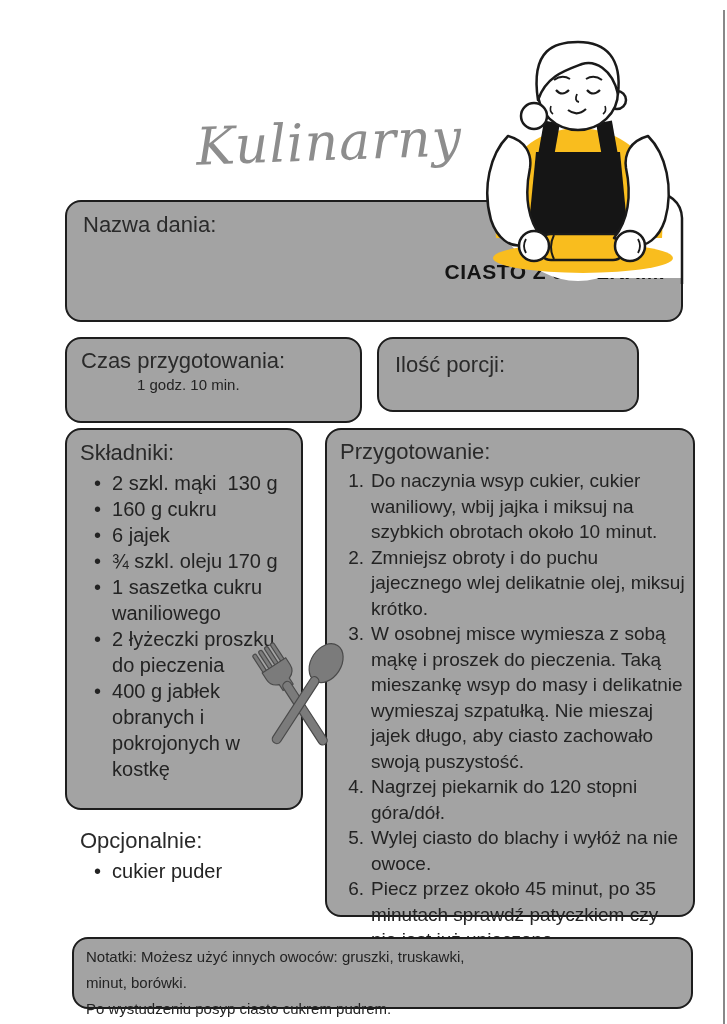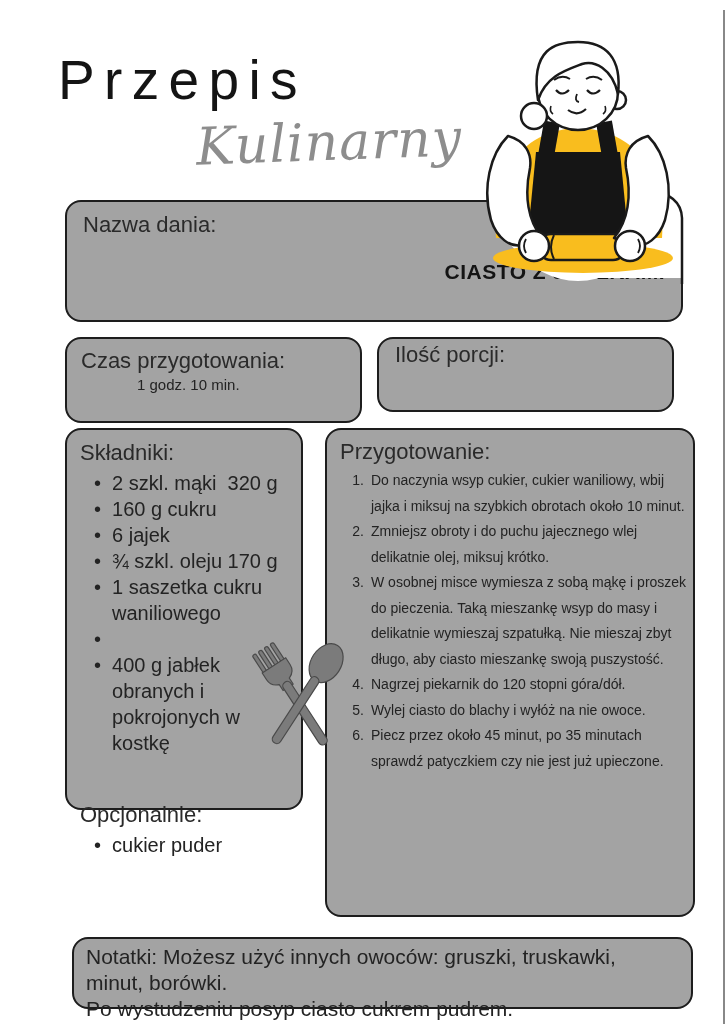--- a/index.html
+++ b/index.html
@@ -29,58 +29,57 @@
     box-sizing:border-box;
   }
   .label{font-size:22px;color:#2a2a2a;}
   .nazwa-box{left:65px;top:200px;width:618px;height:122px;padding:10px 16px;}
   .dish-value{
     text-align:right;margin-top:22px;
     font-size:21px;font-weight:bold;letter-spacing:0.5px;color:#141414;
   }
   .czas-box{left:65px;top:337px;width:297px;height:86px;padding:9px 14px;}
   .czas-value{font-size:15px;padding-left:56px;margin-top:2px;}
-  .ilosc-box{left:377px;top:337px;width:297px;height:75px;padding:3px 16px;}
+  .ilosc-box{left:377px;top:337px;width:262px;height:75px;padding:13px 16px;}
   .skladniki-box{left:65px;top:428px;width:238px;height:382px;padding:10px 0 0 13px;}
   .przyg-box{left:325px;top:428px;width:370px;height:489px;padding:9px 6px 0 13px;}
   .notes-box{left:72px;top:937px;width:621px;height:72px;padding:5px 12px;overflow:visible;}
 
   
   ul.ing{list-style:none;margin:4px 0 0 0;padding:0;}
   ul.ing li{display:flex;gap:11px;padding-left:14px;font-size:20px;line-height:26px;}
   ul.ing .dot{flex:0 0 auto;}
   ul.ing .itext{white-space:pre-wrap;max-width:178px;}
   .optional{margin-top:46px;}
 
   
   ol.steps{list-style:none;margin:3px 0 0 0;padding:0;counter-reset:step;}
   ol.steps li{
     counter-increment:step;position:relative;
-    padding-left:31px;font-size:14px;line-height:25.5px;
+    padding-left:31px;font-size:19px;line-height:25.5px;
   }
   ol.steps li::before{
     content:counter(step) ".";
     position:absolute;left:0;top:0;width:24px;text-align:right;
   }
   
-  .note-line{font-size:21px;line-height:26px;white-space:pre-wrap;}
+  .note-line{font-size:15px;line-height:26px;white-space:pre-wrap;}
 
   
   .grandma{position:absolute;left:478px;top:28px;z-index:5;}
   .cutlery{position:absolute;left:247px;top:622px;z-index:6;}
   .edge-line{position:absolute;left:723px;top:10px;width:2px;height:1014px;background:#888;}
 </style>
 </head>
 <body>
 
 <div class="page">
 
   <div class="edge-line"></div>
 
-  <h1 class="title">Przepis</h1>
   <div class="subtitle">Kulinarny</div>
 
   <div class="box nazwa-box">
     <div class="label">Nazwa dania:</div>
     <div class="dish-value">CIASTO Z JABŁKAMI</div>
   </div>
 
   <div class="box czas-box">
     <div class="label">Czas przygotowania:</div>
     <div class="czas-value">1 godz. 10 min.</div>
@@ -89,21 +88,21 @@
   <div class="box ilosc-box">
     <div class="label">Ilość porcji:</div>
   </div>
 
   <div class="box skladniki-box">
     <div class="label">Składniki:</div>
     <ul class="ing">
 
         <li>
           <span class="dot">•</span>
-          <span class="itext">2 szkl. mąki  320 g</span>
+          <span class="itext">2 szkl. mąki  130 g</span>
         </li>
 
         <li>
           <span class="dot">•</span>
           <span class="itext">160 g cukru</span>
         </li>
 
         <li>
           <span class="dot">•</span>
           <span class="itext">6 jajek</span>
@@ -114,20 +113,21 @@
           <span class="itext">¾ szkl. oleju 170 g</span>
         </li>
 
         <li>
           <span class="dot">•</span>
           <span class="itext">1 saszetka cukru waniliowego</span>
         </li>
 
         <li>
           <span class="dot">•</span>
+          <span class="itext">2 łyżeczki proszku do pieczenia</span>
         </li>
 
         <li>
           <span class="dot">•</span>
           <span class="itext">400 g jabłek obranych i pokrojonych w kostkę</span>
         </li>
       </ul>
     <div class="label optional">Opcjonalnie:</div>
     <ul class="ing">
 
@@ -144,21 +144,21 @@
 
         <li>
           <span class="stext">Do naczynia wsyp cukier, cukier waniliowy, wbij jajka i miksuj na szybkich obrotach około 10 minut.</span>
         </li>
 
         <li>
           <span class="stext">Zmniejsz obroty i do puchu jajecznego wlej delikatnie olej, miksuj krótko.</span>
         </li>
 
         <li>
-          <span class="stext">W osobnej misce wymiesza z sobą mąkę i proszek do pieczenia. Taką mieszankę wsyp do masy i delikatnie wymieszaj szpatułką. Nie mieszaj zbyt długo, aby ciasto mieszankę swoją puszystość.</span>
+          <span class="stext">W osobnej misce wymiesza z sobą mąkę i proszek do pieczenia. Taką mieszankę wsyp do masy i delikatnie wymieszaj szpatułką. Nie mieszaj jajek długo, aby ciasto zachowało swoją puszystość.</span>
         </li>
 
         <li>
           <span class="stext">Nagrzej piekarnik do 120 stopni góra/dół.</span>
         </li>
 
         <li>
           <span class="stext">Wylej ciasto do blachy i wyłóż na nie owoce.</span>
         </li>
 

